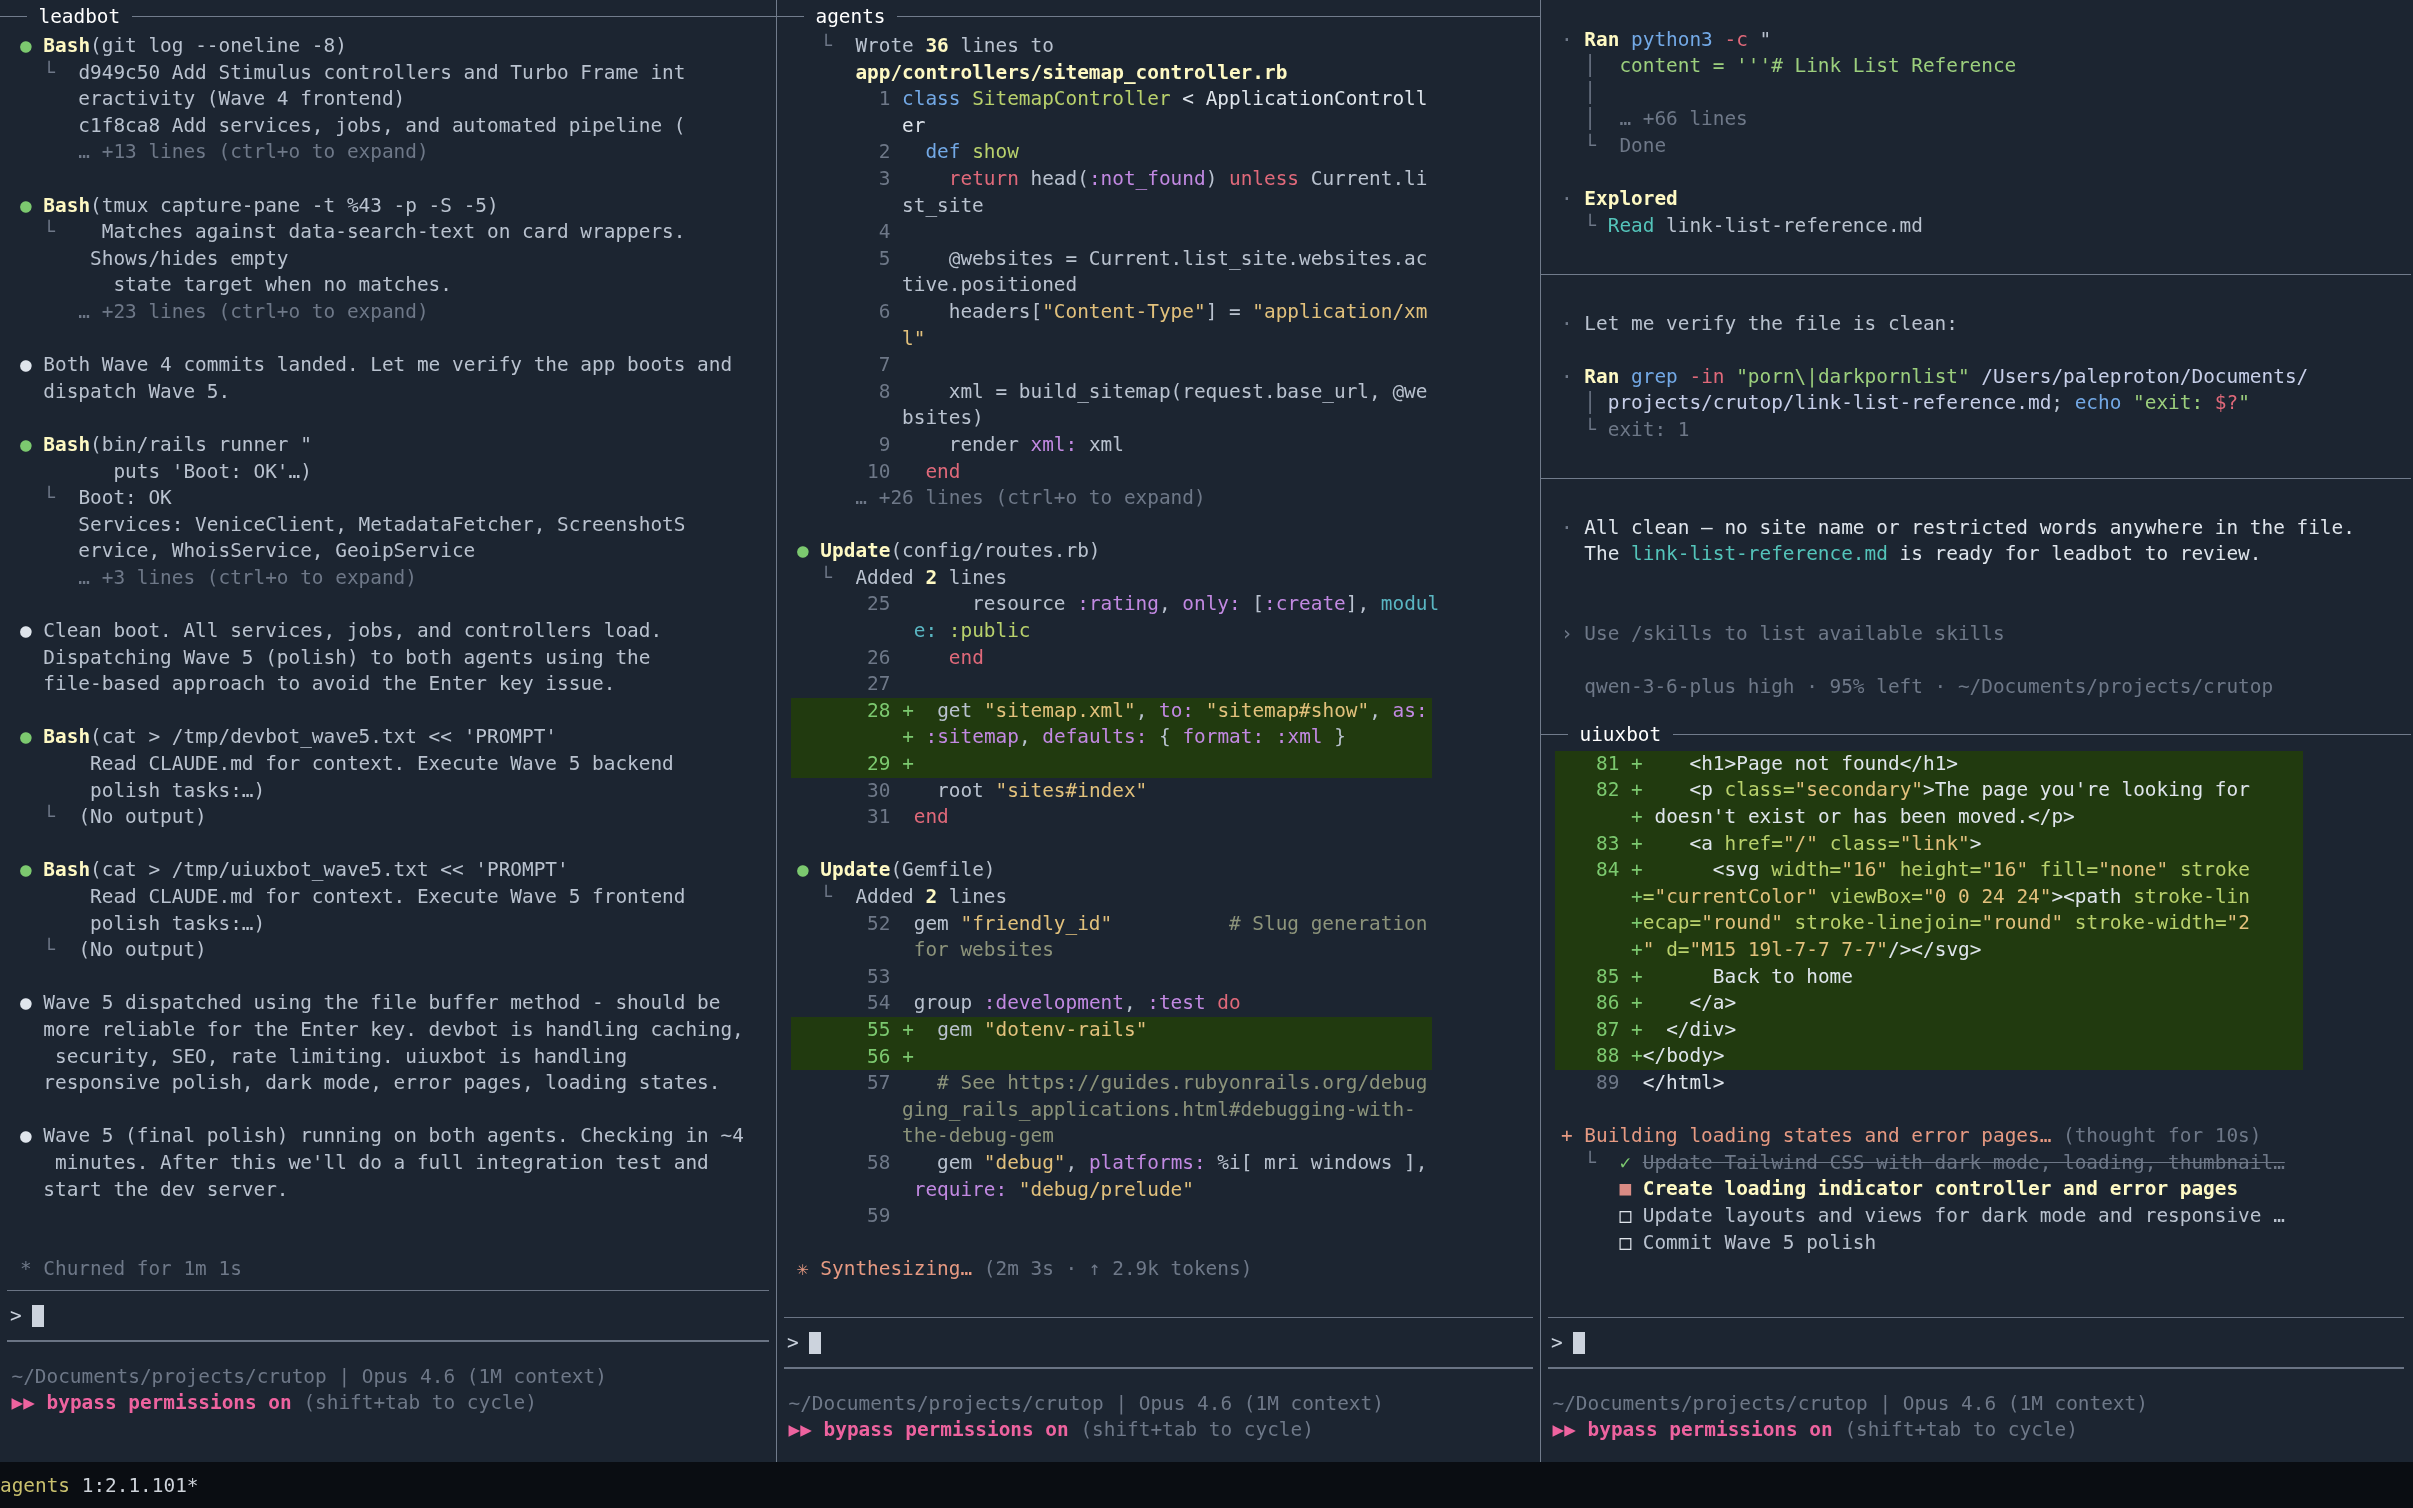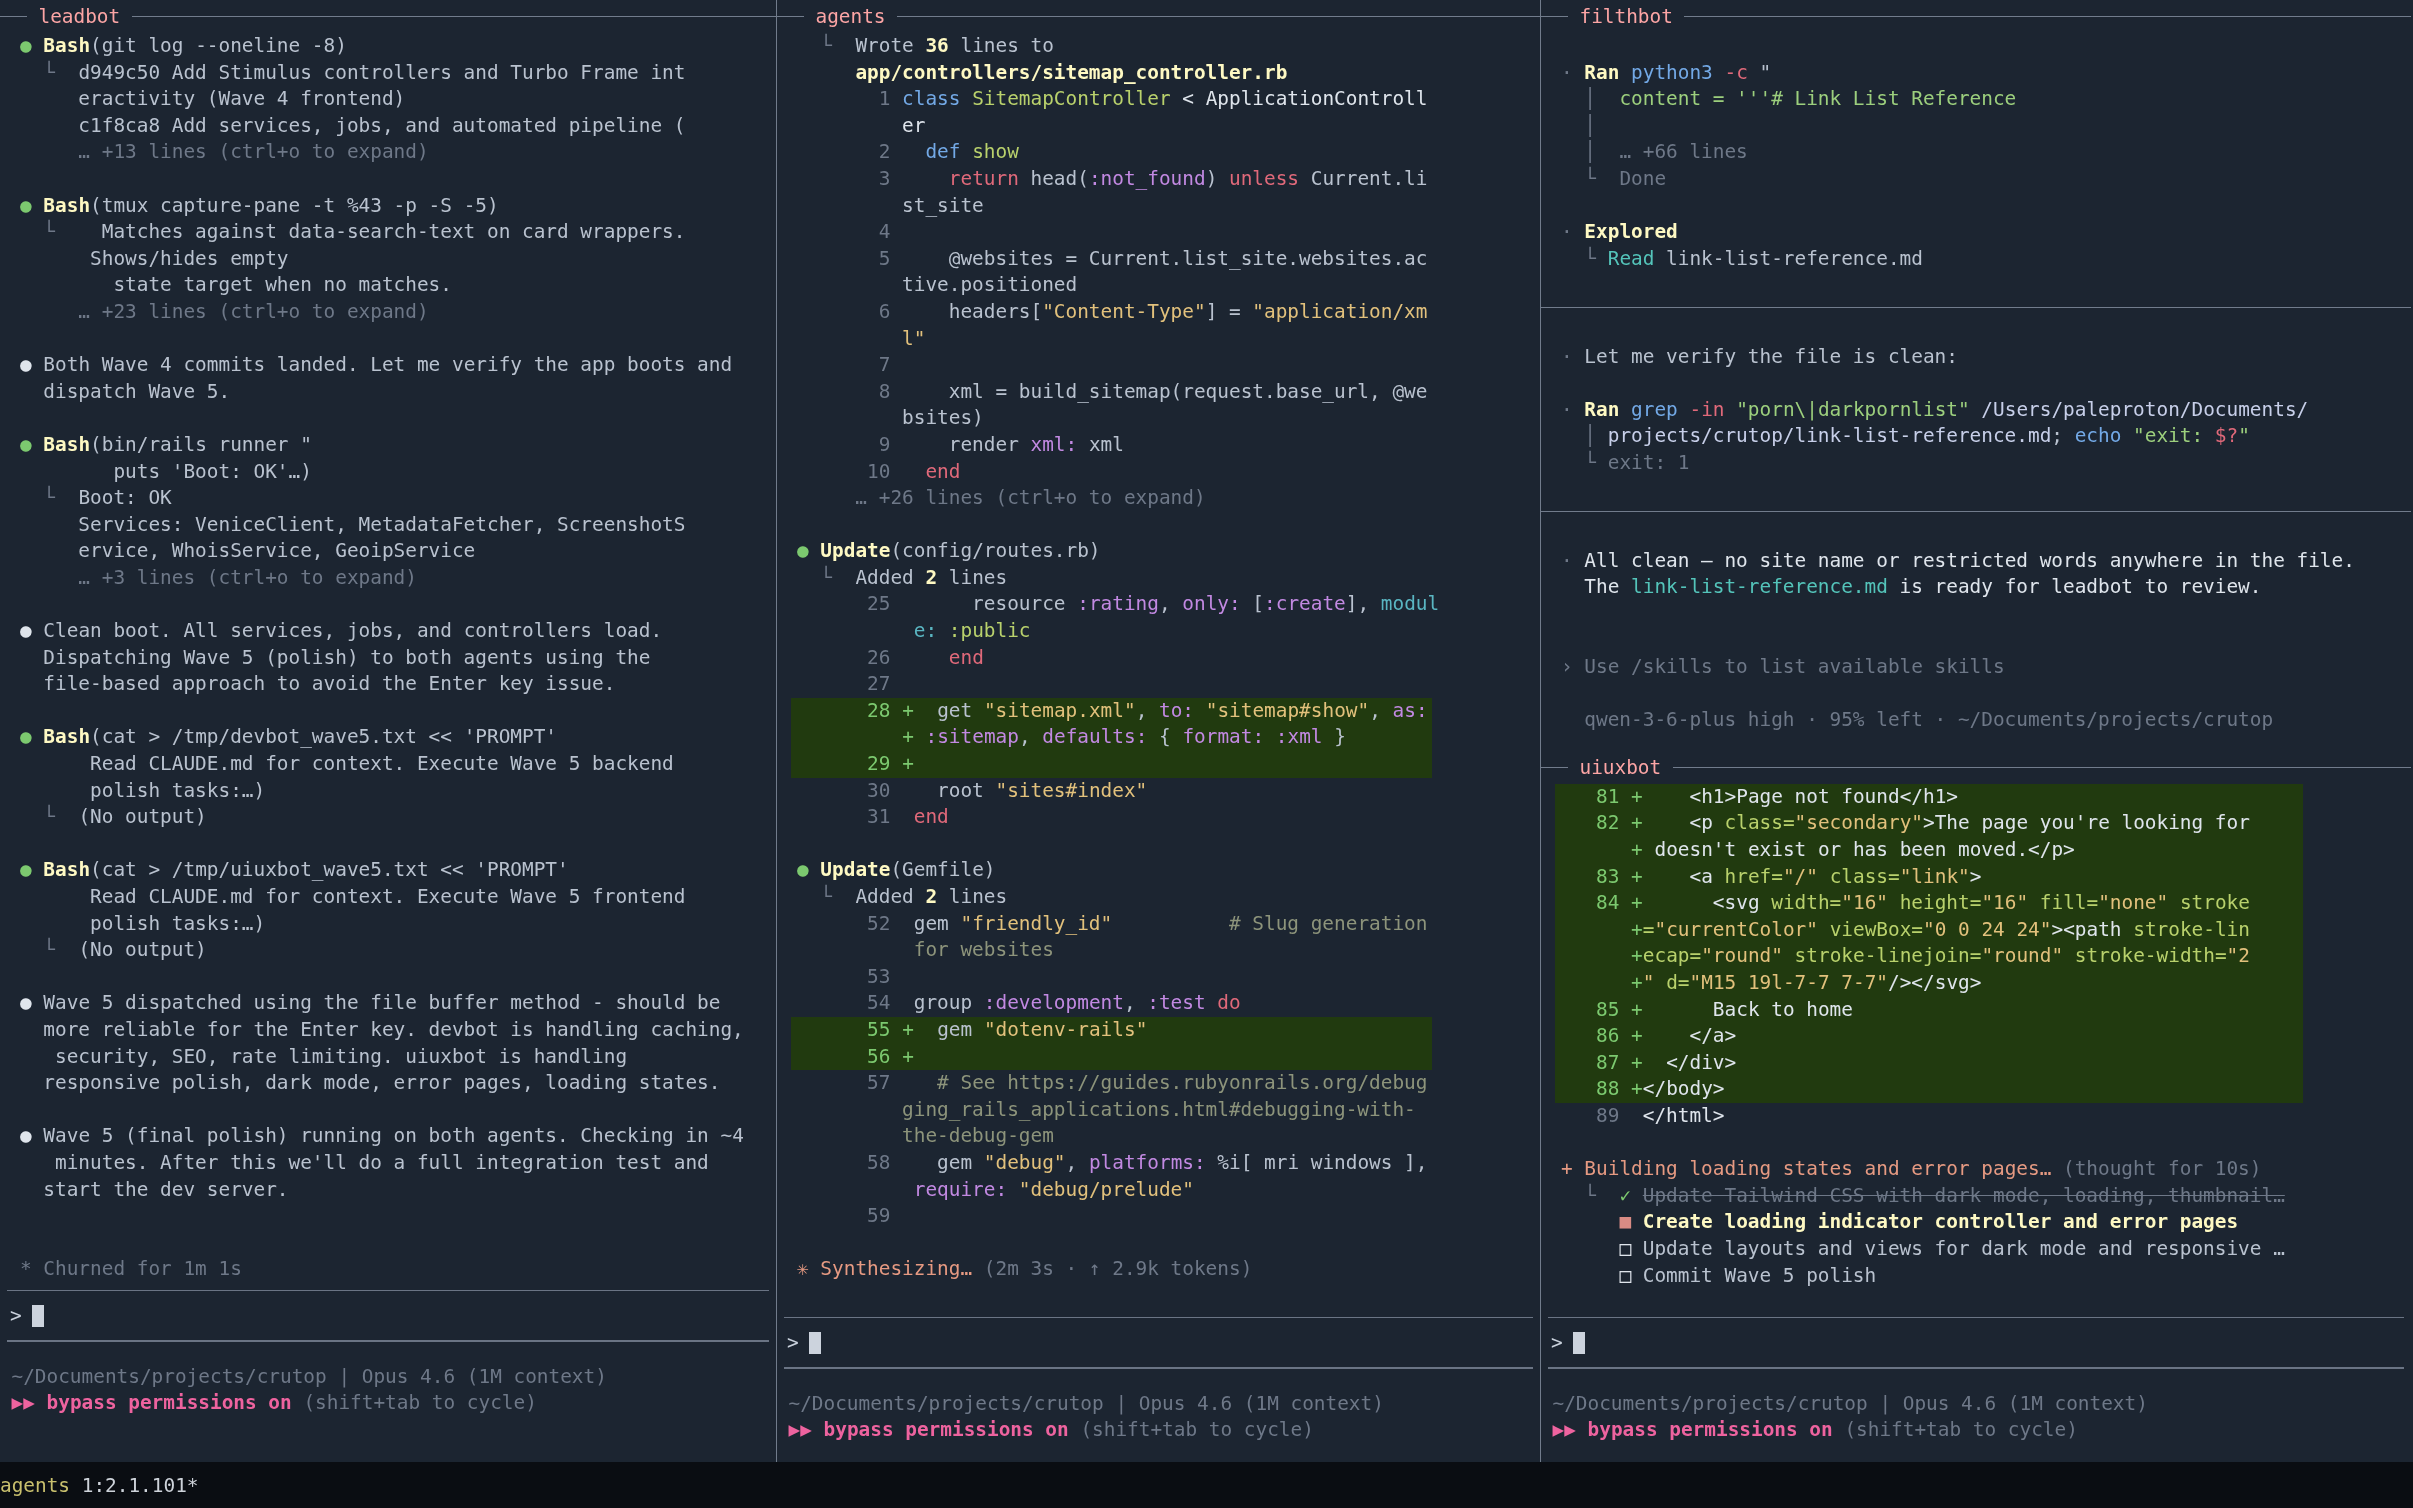--- a/index.html
+++ b/index.html
@@ -7,21 +7,21 @@
   body{font-family:"DejaVu Sans Mono","Liberation Mono",monospace;font-size:19.4px;color:#b9c2cf;}
   .screen{display:flex;width:2413px;height:1462px;}
   .col{position:relative;height:100%;overflow:hidden;}
   .col-left{width:776px;}
   .col-mid{width:764px;border-left:1.4px solid #717c8c;}
   .col-right{width:871px;border-left:1.4px solid #717c8c;}
   .pane-title{height:33px;display:flex;align-items:center;}
   .pane-title .rule{height:1.4px;background:#717c8c;}
   .pane-title .r0{width:27px;}
   .pane-title .rf{flex:1;}
-  .pane-title .tt{padding:0 11.5px;color:#fca5a5;}
+  .pane-title .tt{padding:0 11.5px;color:#ffffff;}
   .plines{white-space:pre;}
   .ln{height:26.6px;line-height:26.6px;padding-left:20px;white-space:pre;}
   .ln.diff{background:#213a0f;margin-left:14.4px;margin-right:108px;padding-left:5.7px;}
   .divider{height:1.4px;background:#717c8c;margin:8px 0 8.6px 0;}
   .pane-title.mid-title{margin-top:17px;}
   
   .b{color:#fef9c3;font-weight:bold;}
   .w{color:#dfe5ec;}
   .dim{color:#6e7888;}
   .grn{color:#7cc96f;}
@@ -91,25 +91,20 @@
         <span class="pch">&gt;</span>
         <span class="cursor"></span>
       </div>
       <div class="irule"></div>
       <div class="sline first dim">~/Documents/projects/crutop | Opus 4.6 (1M context)</div>
       <div class="sline"><span class="pink">▶▶</span><span> </span><span class="pink">bypass permissions on</span><span class="dim"> (shift+tab to cycle)</span></div>
     </div>
   </div>
 
   <div class="col col-right">
-    <div class="pane-title">
-      <span class="rule r0"></span>
-      <span class="tt">filthbot</span>
-      <span class="rule rf"></span>
-    </div>
     <div class="plines"><div class="ln">&nbsp;</div><div class="ln"><span class="dim">· </span><span class="b">Ran</span><span> </span><span class="blu">python3</span><span> </span><span class="red">-c</span><span> "</span></div><div class="ln"><span class="dim">  │  </span><span class="str">content = '''# Link List Reference</span></div><div class="ln"><span class="dim">  │</span></div><div class="ln"><span class="dim">  │  </span><span class="dim">… +66 lines</span></div><div class="ln"><span class="dim">  └  </span><span class="dim">Done</span></div><div class="ln">&nbsp;</div><div class="ln"><span class="dim">· </span><span class="b">Explored</span></div><div class="ln"><span class="dim">  └ </span><span class="tea">Read</span><span> link-list-reference.md</span></div><div class="ln">&nbsp;</div></div>
     <div class="divider"></div>
     <div class="plines"><div class="ln">&nbsp;</div><div class="ln"><span class="dim">· </span><span>Let me verify the file is clean:</span></div><div class="ln">&nbsp;</div><div class="ln"><span class="dim">· </span><span class="b">Ran</span><span> </span><span class="blu">grep</span><span> </span><span class="red">-in</span><span> </span><span class="str">"porn\|darkpornlist"</span><span> </span><span class="lav">/Users/paleproton/Documents/</span></div><div class="ln"><span class="dim">  │ </span><span class="lav">projects/crutop/link-list-reference.md</span><span>; </span><span class="blu">echo</span><span> </span><span class="str">"exit: </span><span class="red">$?</span><span class="str">"</span></div><div class="ln"><span class="dim">  └ </span><span class="dim">exit: 1</span></div><div class="ln">&nbsp;</div></div>
     <div class="divider"></div>
     <div class="plines"><div class="ln">&nbsp;</div><div class="ln"><span class="dim">· </span><span class="w">All clean — no site name or restricted words anywhere in the file.</span></div><div class="ln"><span class="w">  The </span><span class="tea">link-list-reference.md</span><span class="w"> is ready for leadbot to review.</span></div><div class="ln">&nbsp;</div><div class="ln">&nbsp;</div><div class="ln"><span class="dim">› Use /skills to list available skills</span></div><div class="ln">&nbsp;</div><div class="ln"><span class="dim">  qwen-3-6-plus high · 95% left · ~/Documents/projects/crutop</span></div></div>
     <div class="pane-title mid-title">
       <span class="rule r0"></span>
       <span class="tt">uiuxbot</span>
       <span class="rule rf"></span>
     </div>

